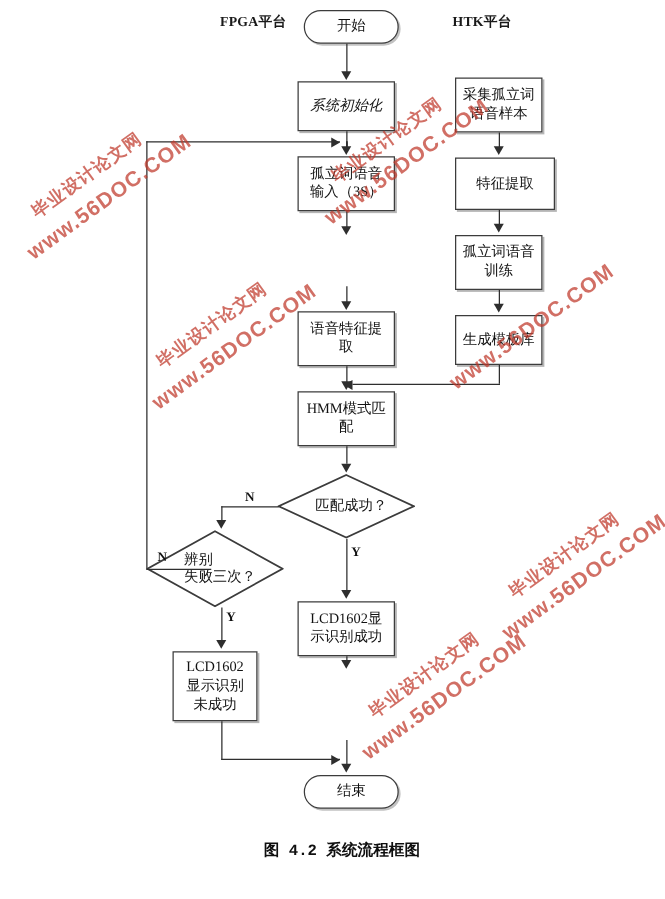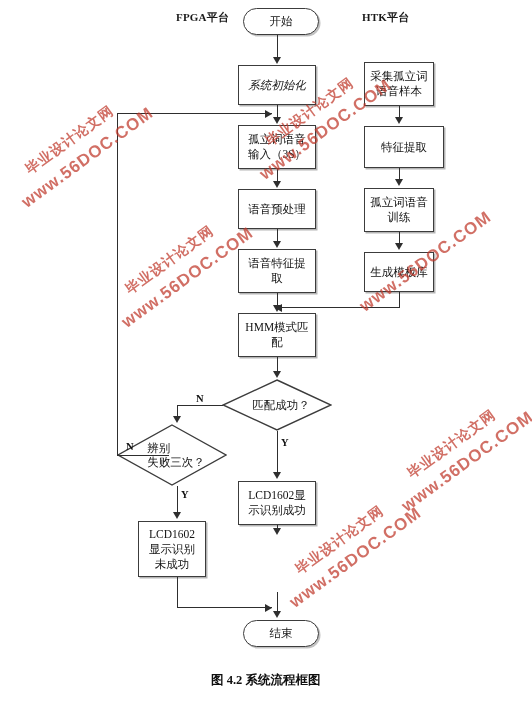--- a/index.html
+++ b/index.html
@@ -113,21 +113,21 @@
     font-family: "Liberation Serif", "DejaVu Serif", serif;
   }
 
   
   .caption {
     position: absolute;
     font-size: 12.5px;
     font-weight: bold;
     color: #0f0f0f;
     white-space: nowrap;
-    font-family: Liberation Serif, serif;
+    font-family: Liberation Mono, monospace;
   }
 
   
   .wm {
     position: absolute;
     color: #c0392b;
     opacity: 0.72;
     font-weight: bold;
     white-space: nowrap;
     transform-origin: left top;
@@ -150,23 +150,20 @@
   </div>
 
   <div class="node" style="left:238px; top:65px; width:78px; height:40px;font-style:italic;">
     <span class="txt">系统初始化</span>
   </div>
 
   <div class="node" style="left:238px; top:125px; width:78px; height:44px;">
     <span class="txt multiline">孤立词语音<br>输入（3S）</span>
   </div>
 
-  <div class="node" style="left:238px; top:189px; width:78px; height:40px;">
-    <span class="txt">语音预处理</span>
-  </div>
 
   <div class="node" style="left:238px; top:249px; width:78px; height:44px;">
     <span class="txt multiline">语音特征提<br>取</span>
   </div>
 
   <div class="node" style="left:238px; top:313px; width:78px; height:44px;">
     <span class="txt multiline">HMM模式匹<br>配</span>
   </div>
 
   <div class="decision" style="left:222px; top:379px; width:110px; height:52px;">

